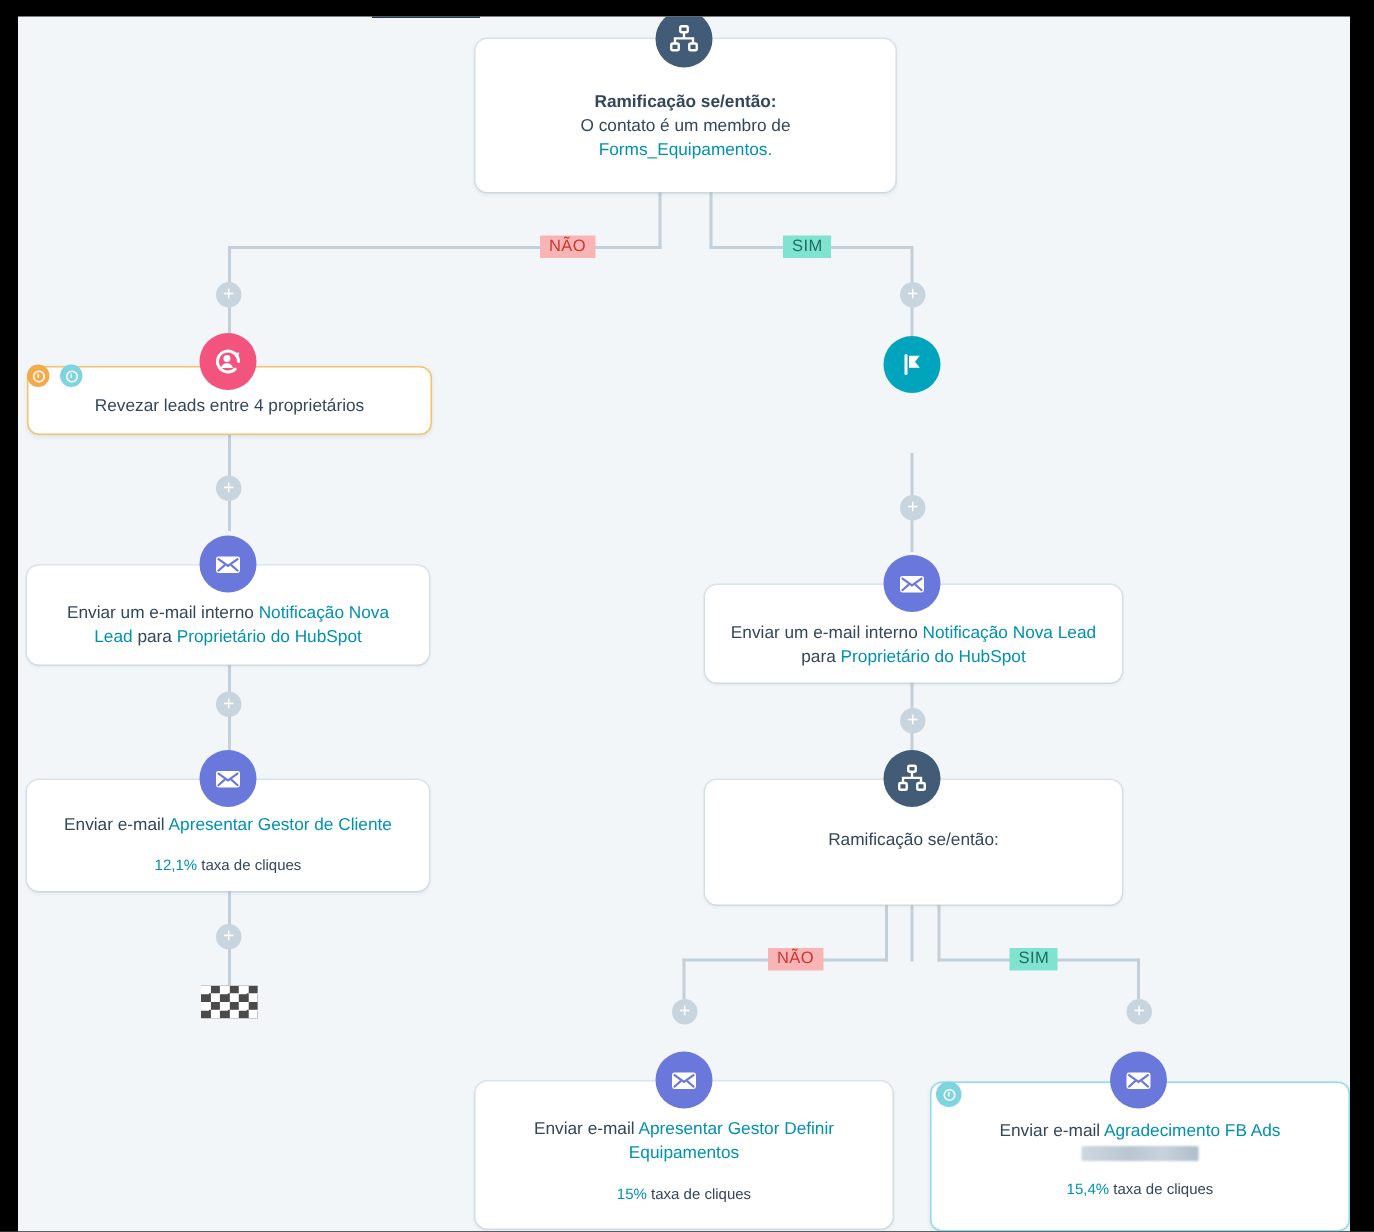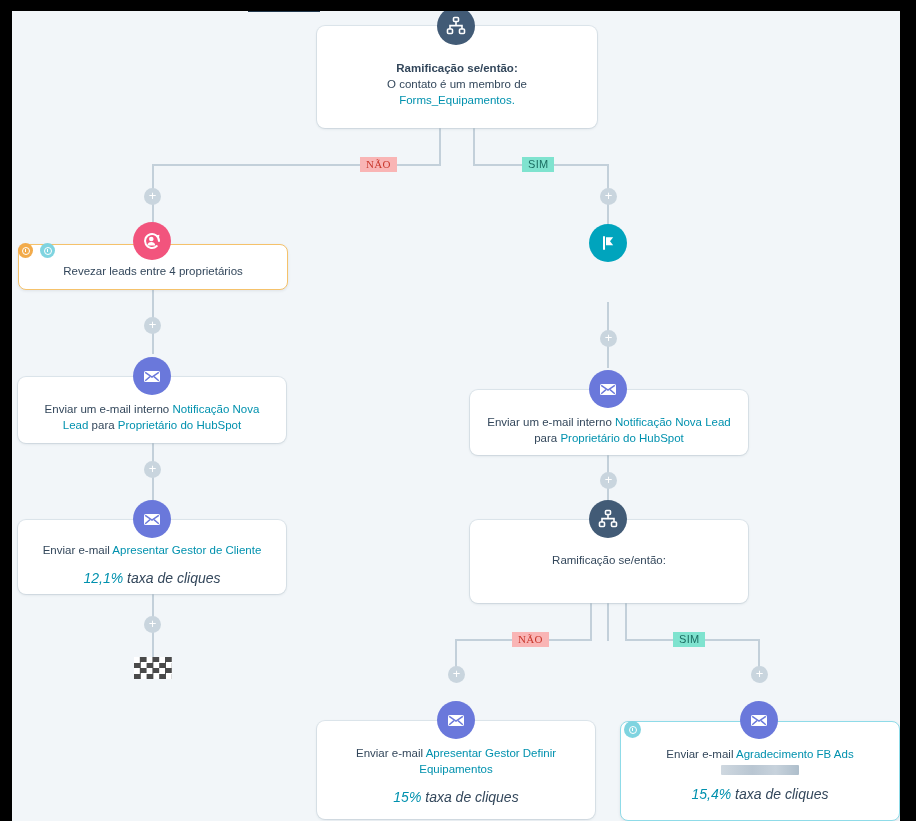--- a/index.html
+++ b/index.html
@@ -35,21 +35,21 @@
     font-family:"Liberation Sans",sans-serif;
     z-index:5;cursor:pointer;
   }
 
   
   .blabel{
     position:absolute;height:15px;line-height:15px;
     font-size:11px;letter-spacing:.3px;text-align:center;
     padding:0 6px;z-index:6;font-weight:400;
   }
-  .blabel.no{background:#f9b5b5;color:#c9372c;font-family:Liberation Serif, serif;}
+  .blabel.no{background:#f9b5b5;color:#c9372c;}
   .blabel.yes{background:#7fe3cf;color:#1c6e63;}
 
   
   .card{
     position:absolute;background:#ffffff;border-radius:8px;
     box-shadow:0 1px 3px rgba(45,62,80,.12),0 0 0 1px rgba(200,213,222,.45);
     z-index:3;cursor:pointer;
   }
   .card.warn{
     box-shadow:0 1px 3px rgba(45,62,80,.10);
@@ -61,21 +61,21 @@
   }
   .card-body{
     padding:0 14px;text-align:center;width:100%;
     box-sizing:border-box;
   }
   .ctitle{
     font-size:11.5px;color:#33475b;line-height:16px;margin:0;
   }
   .clink{color:#0091ae;margin-top:40px;}
   .cstat{
-    font-size:14px;color:#33475b;line-height:16px;margin:0;padding-top:12px;font-style:italic;
+    font-size:10px;color:#33475b;line-height:16px;margin:0;padding-top:12px;
   }
   .cstat .num{color:#0091ae;}
   .redact{
     display:inline-block;height:10px;vertical-align:-1px;
     background:linear-gradient(90deg,#cfd8e0,#b9c6d2 40%,#c7d2dc 70%,#aebecb);
     border-radius:1px;filter:blur(.6px);
   }
 
   
   .nicon{

